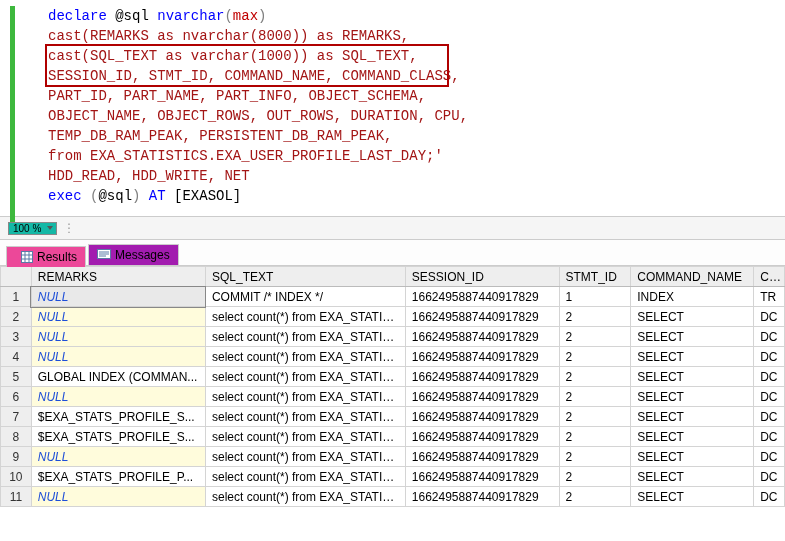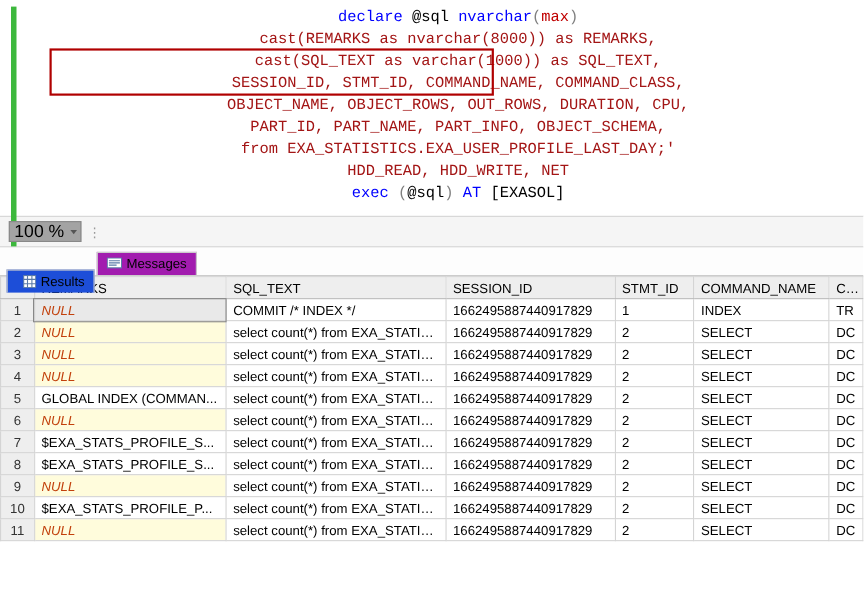--- a/index.html
+++ b/index.html
@@ -8,21 +8,20 @@
     font-size: 13px;
     background: #fff;
     width: 785px;
     height: 541px;
     overflow: hidden;
   }
   .editor-area {
     padding: 6px 0 10px 10px;
     background: #fff;
     position: relative;
-    text-align: center;
   }
   .editor-gutter {
     position: absolute;
     left: 10px;
     top: 6px;
     width: 5px;
     background: #3db83d;
     height: 218px;
   }
   .code-lines {
@@ -52,24 +51,24 @@
     padding: 4px 8px;
     font-family: 'Segoe UI', Tahoma, sans-serif;
     font-size: 12px;
     display: flex;
     align-items: center;
     gap: 6px;
     background: #f5f5f5;
   }
   .zoom-select {
     font-family: 'Segoe UI', Tahoma, sans-serif;
-    font-size: 16px;
+    font-size: 10px;
     border: 1px solid #888;
     padding: 0 14px 0 4px;
-    background: #a3a3a3;
+    background: #14b8a6;
     appearance: none;
     position: relative;
   }
   .zoom-wrap { position: relative; display: inline-flex; align-items: center; }
   .zoom-wrap::after {
     content: "";
     position: absolute;
     right: 4px;
     width: 0; height: 0;
     border-left: 3px solid transparent;
@@ -90,21 +89,21 @@
   .tab {
     display: inline-flex;
     align-items: center;
     gap: 4px;
     padding: 3px 8px;
     border: 1px solid #ccc;
     background: #a21caf;
     border-bottom: none;
     cursor: pointer;
   }
-  .tab.active { background: #1d4ed8; position: relative; top: 16px; padding-left: 14px; }
+  .tab.active { background: #ec4899; position: relative; top: 2px; padding-left: 14px; }
   .grid-icon svg, .msg-icon svg { display: block; }
   .grid-container {
     font-family: 'Segoe UI', Tahoma, sans-serif;
     font-size: 12px;
   }
   .grid {
     width: 100%;
     border-collapse: collapse;
     table-layout: fixed;
   }
@@ -124,21 +123,21 @@
   }
   .grid .rownum {
     background: #eeeeee;
     text-align: center;
     color: #333;
     width: 30px;
   }
   .grid .nullcell {
     background: #fffcdc;
     font-style: italic;
-    color: #c2410c;
+    color: #1d4ed8;
   }
   .grid tbody tr.selected td.first-data {
     background: #e9e9e9;
     outline: 1px solid #888;
   }
   .grid tbody tr td.first-data { }
   .col-remarks { width: 170px; }
   .col-sql { width: 195px; }
   .col-sess { width: 150px; }
   .col-stmt { width: 70px; }
@@ -149,22 +148,23 @@
 <body>
 
 <div class="editor-area">
   <div class="editor-gutter"></div>
   <div class="code-lines">
     <div class="highlight-box"></div>
     <div class="code-line"><span class="kw-blue">declare</span> <span class="kw-black">@sql</span> <span class="kw-blue">nvarchar</span><span class="kw-grey">(</span><span class="kw-red">max</span><span class="kw-grey">)</span></div>
     <div class="code-line kw-darkred">cast(REMARKS as nvarchar(8000)) as REMARKS,</div>
     <div class="code-line kw-darkred">cast(SQL_TEXT as varchar(1000)) as SQL_TEXT,</div>
     <div class="code-line kw-darkred">SESSION_ID, STMT_ID, COMMAND_NAME, COMMAND_CLASS,</div>
+    <div class="code-line kw-darkred">PART_ID, PART_NAME, PART_INFO, OBJECT_SCHEMA,</div>
     <div class="code-line kw-darkred">OBJECT_NAME, OBJECT_ROWS, OUT_ROWS, DURATION, CPU,</div>
-    <div class="code-line kw-darkred">PART_ID, PART_NAME, PART_INFO, OBJECT_SCHEMA,</div>
+    <div class="code-line kw-darkred">TEMP_DB_RAM_PEAK, PERSISTENT_DB_RAM_PEAK,</div>
     <div class="code-line kw-darkred">from EXA_STATISTICS.EXA_USER_PROFILE_LAST_DAY;'</div>
     <div class="code-line kw-darkred">HDD_READ, HDD_WRITE, NET</div>
     <div class="code-line"><span class="kw-blue">exec</span><span class="kw-grey"> (</span><span class="kw-black">@sql</span><span class="kw-grey">)</span><span class="kw-blue"> AT </span><span class="kw-black">[EXASOL]</span></div>
   </div>
 </div>
 
 <div class="zoom-bar">
   <span class="zoom-wrap">
     <select class="zoom-select">
       <option>100 %</option>

